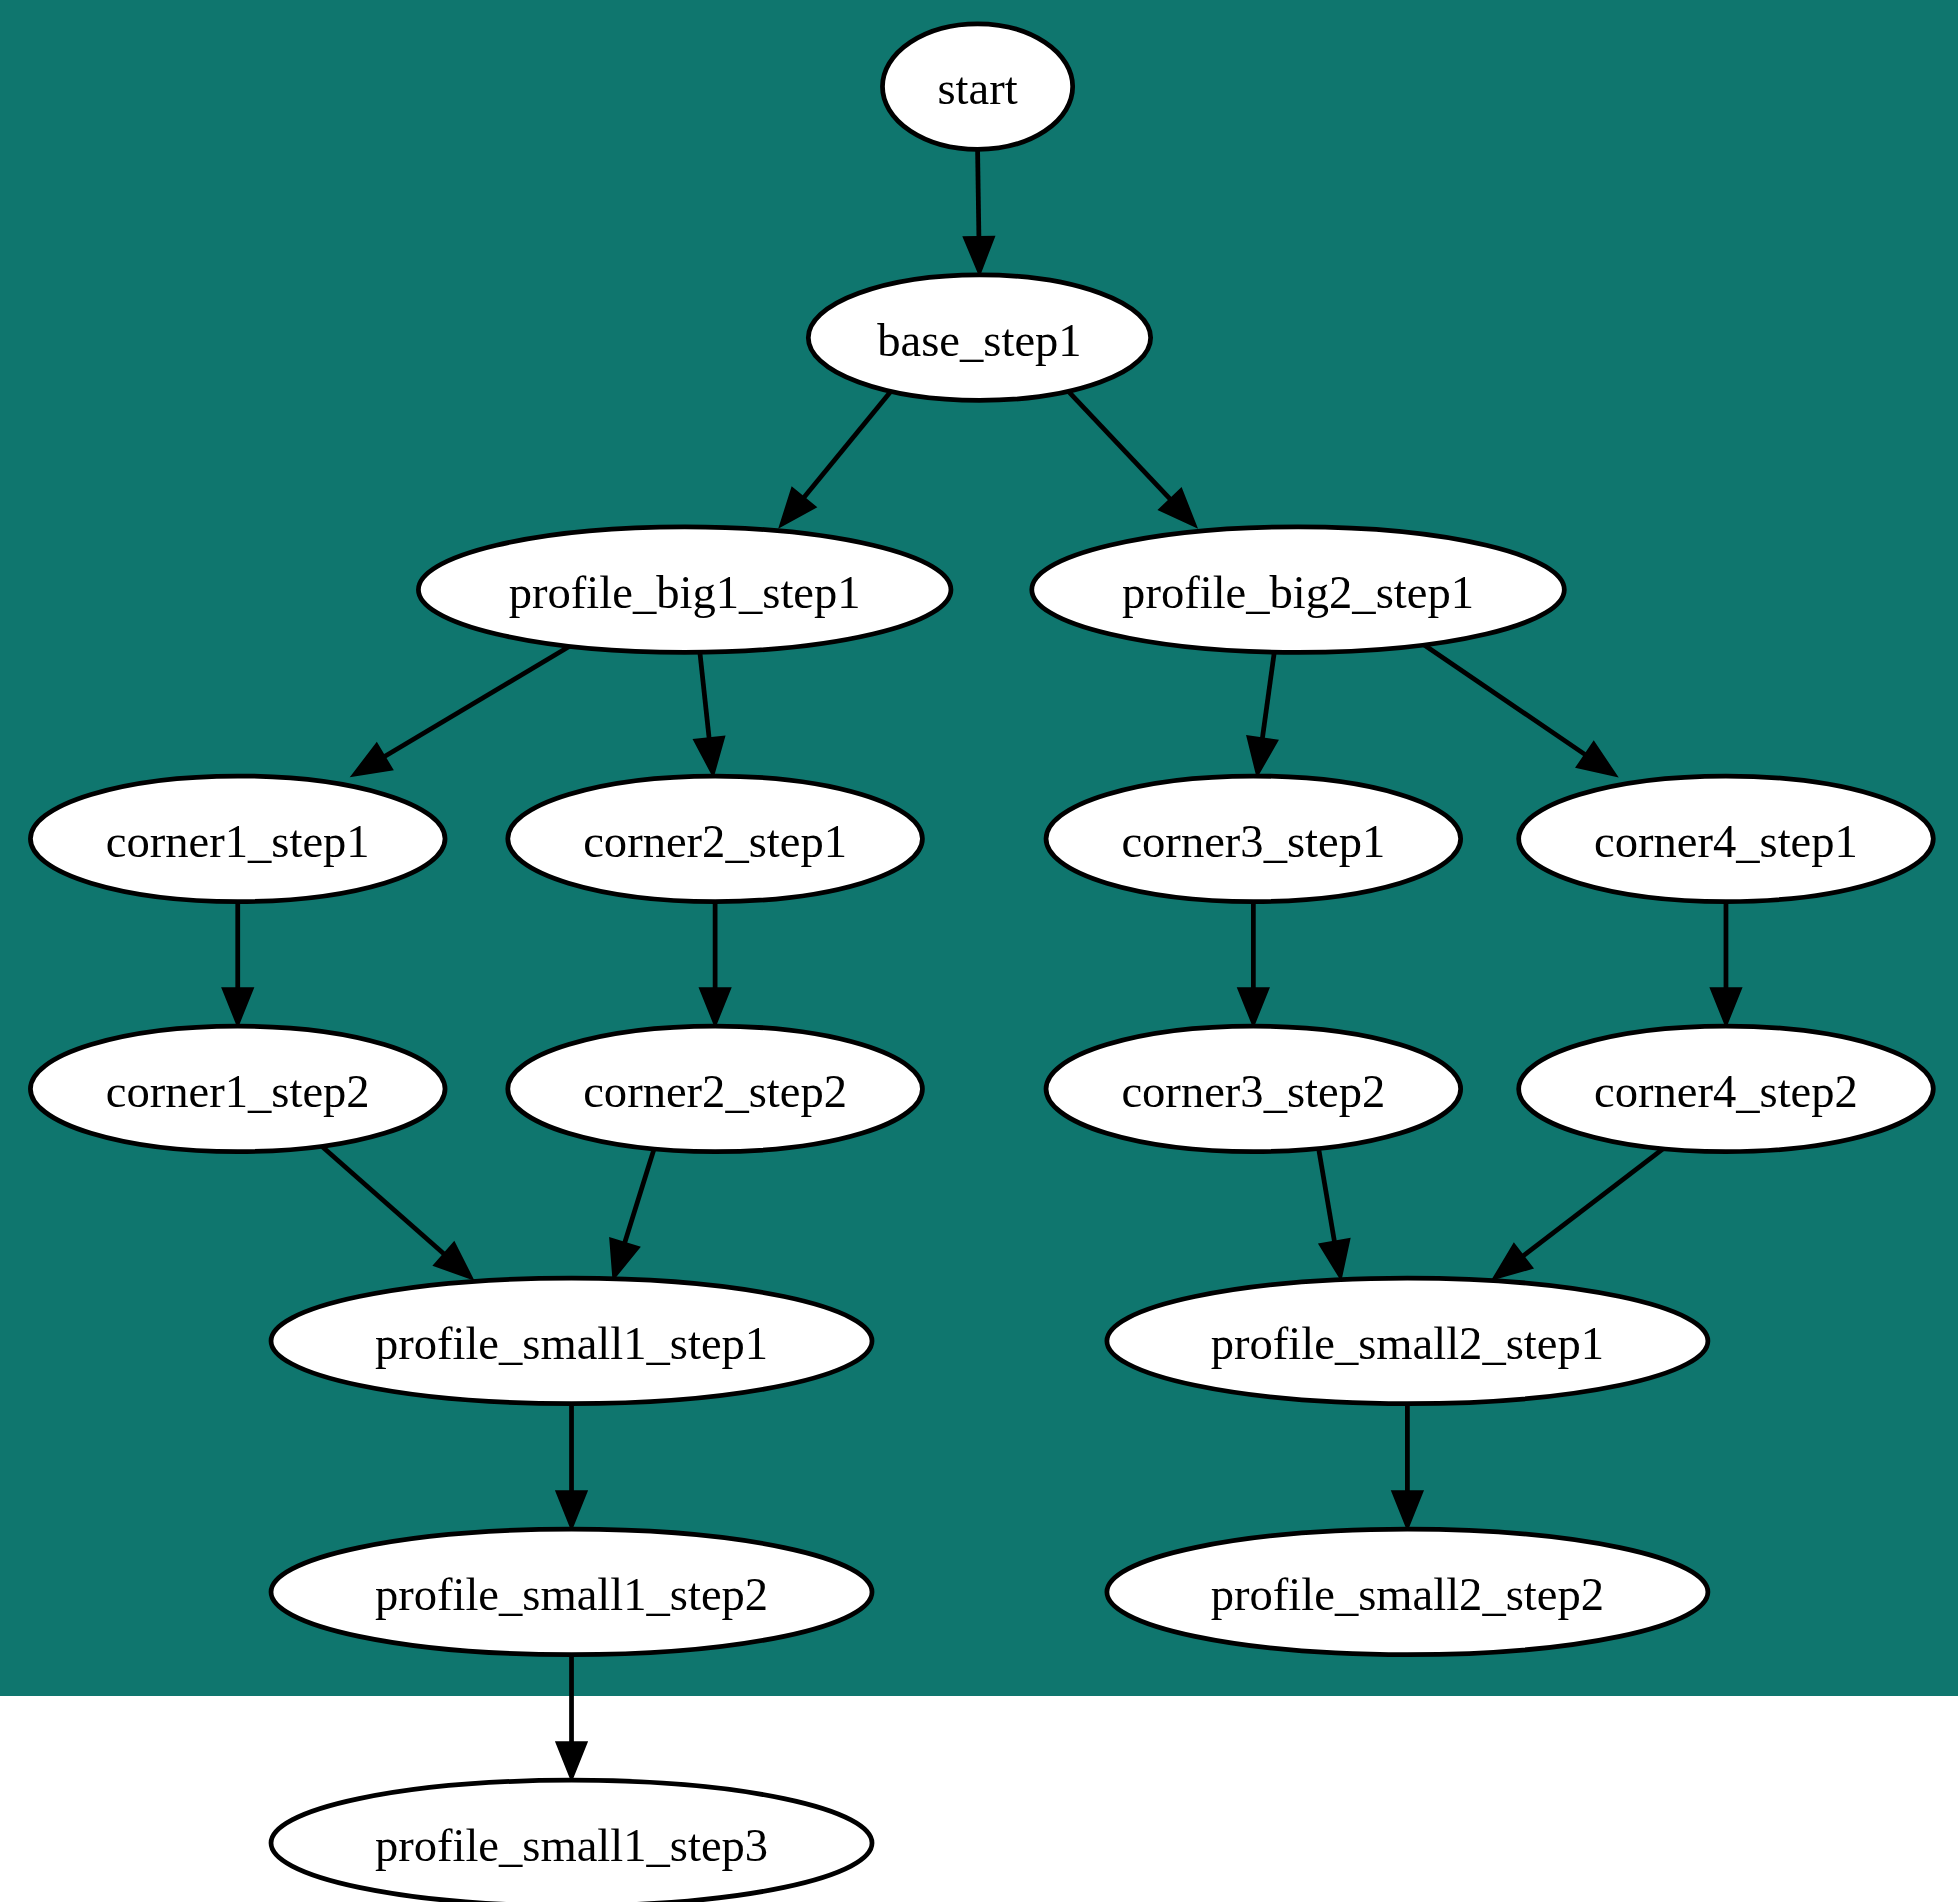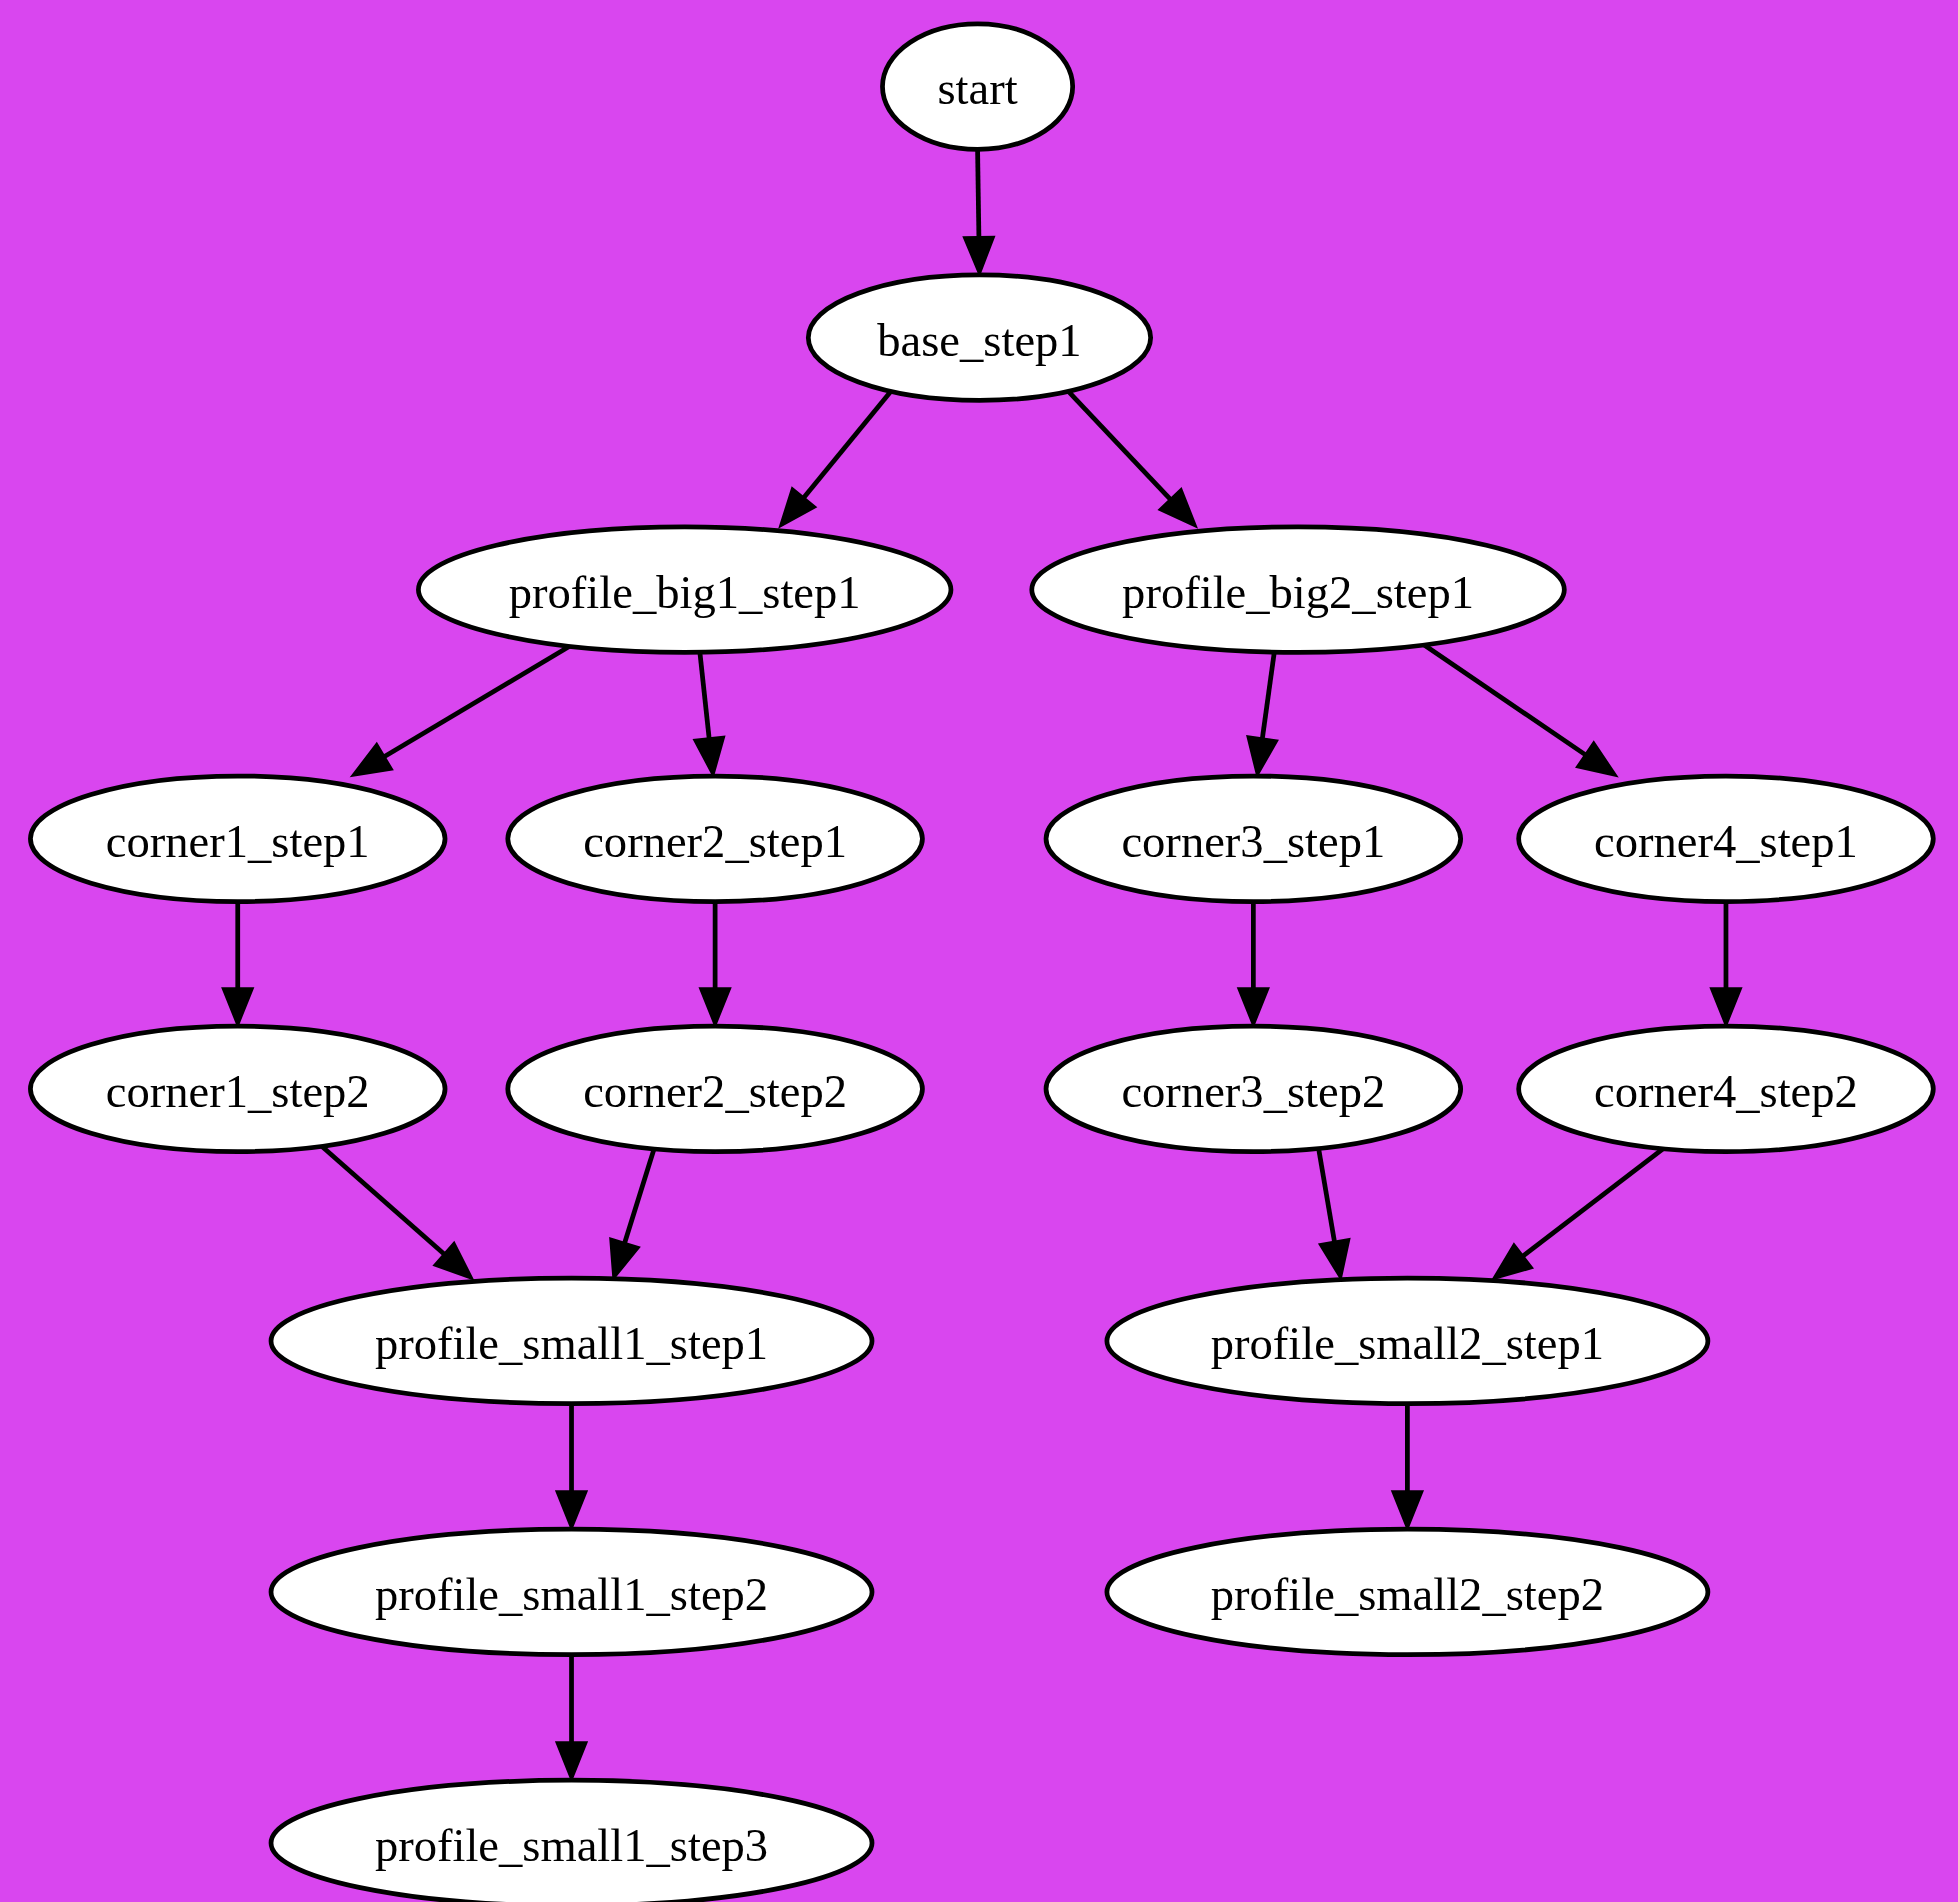--- a/index.html
+++ b/index.html
@@ -10,22 +10,22 @@
   }
   body {
     width: 1958px;
     height: 1902px;
     overflow: hidden;
     font-family: "Liberation Serif", "DejaVu Serif", serif;
   }
   #graph-root {
     position: relative;
     width: 1958px;
-    height: 1902px;
-    background: #d946ef;
+    height: 1696px;
+    background: #0f766e;
   }
   svg#graph-svg {
     display: block;
     width: 1958px;
     height: 1902px;
   }
   .node-ellipse {
     fill: #ffffff;
     stroke: #000000;
     stroke-width: 5;

